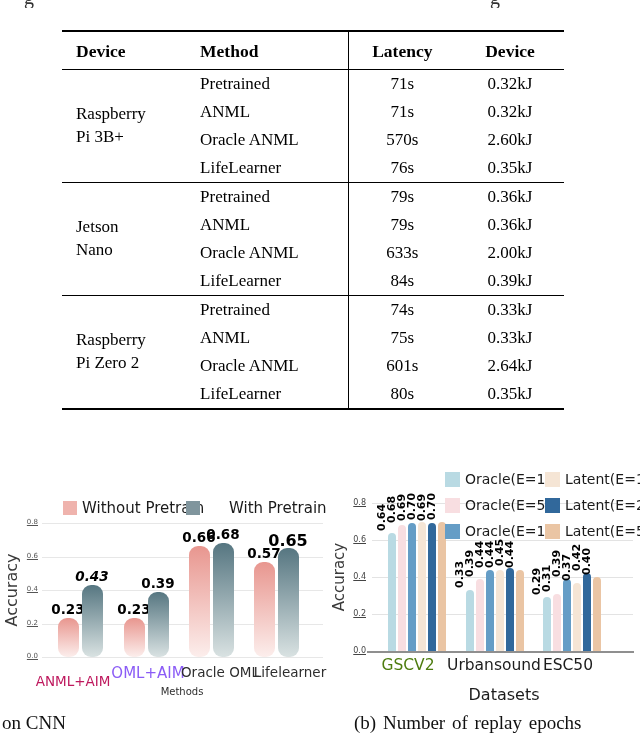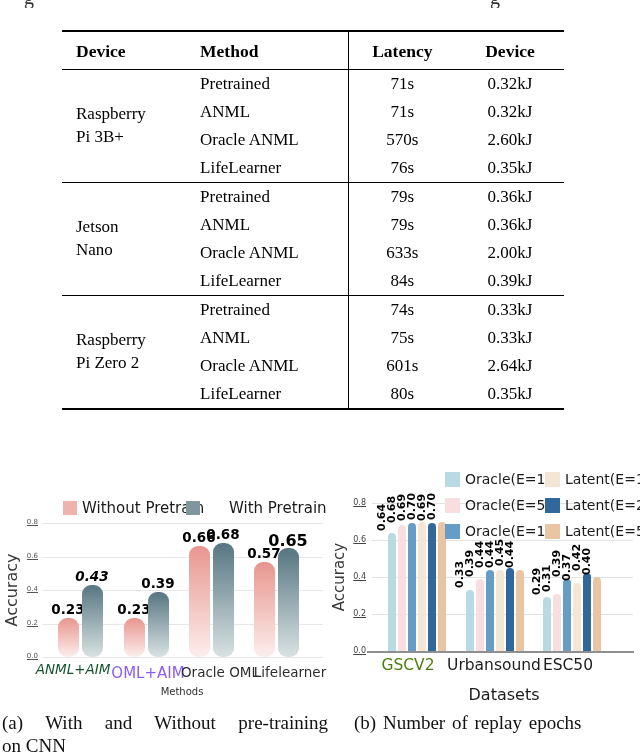--- a/index.html
+++ b/index.html
@@ -149,21 +149,21 @@
     <div class="gridline" style="left: 42px; width: 281px; top: 125px; background: rgb(231, 231, 231);"></div>
     <div class="ytick" style="right: 294px; top: 120.45px; font-size: 7px; width: 30px; color: rgb(85, 85, 85);">0.4</div>
     <div class="gridline" style="left: 42px; width: 281px; top: 91.5px; background: rgb(231, 231, 231);"></div>
     <div class="ytick" style="right: 294px; top: 86.95px; font-size: 7px; width: 30px; color: rgb(85, 85, 85);">0.6</div>
     <div class="gridline" style="left: 42px; width: 281px; top: 58px; background: rgb(231, 231, 231);"></div>
     <div class="ytick" style="right: 294px; top: 53.45px; font-size: 7px; width: 30px; color: rgb(85, 85, 85);">0.8</div>
     <div class="bar" style="left: 57.5px; top: 153.475px; width: 21px; height: 38.525px; border-radius: 9px; background: linear-gradient(rgb(232, 150, 143) 0%, rgb(252, 238, 236) 100%);"></div>
     <div class="vlabel" style="left: 68px; top: 136.475px; transform: translateX(-50%); font-size: 13.5px;">0.23</div>
     <div class="bar" style="left: 81.5px; top: 119.975px; width: 21px; height: 72.025px; border-radius: 9px; background: linear-gradient(rgb(86, 118, 129) 0%, rgb(217, 226, 226) 100%);"></div>
     <div class="vlabel" style="left: 92px; top: 102.975px; transform: translateX(-50%); font-size: 13.5px; font-style: italic;">0.43</div>
-    <div class="xcat" style="left: 73px; top: 196px; font-size: 13.5px; color: #14532d; font-style: italic;">ANML+AIM</div>
+    <div class="xcat" style="left: 73px; top: 208px; font-size: 13.5px; color: #be185d;">ANML+AIM</div>
     <div class="bar" style="left: 123.5px; top: 153.475px; width: 21px; height: 38.525px; border-radius: 9px; background: linear-gradient(rgb(232, 150, 143) 0%, rgb(252, 238, 236) 100%);"></div>
     <div class="vlabel" style="left: 134px; top: 136.475px; transform: translateX(-50%); font-size: 13.5px;">0.23</div>
     <div class="bar" style="left: 147.5px; top: 126.675px; width: 21px; height: 65.325px; border-radius: 9px; background: linear-gradient(rgb(86, 118, 129) 0%, rgb(217, 226, 226) 100%);"></div>
     <div class="vlabel" style="left: 158px; top: 109.675px; transform: translateX(-50%); font-size: 13.5px;">0.39</div>
     <div class="xcat" style="left: 148px; top: 199px; font-size: 15px; color: #8b5cf6;">OML+AIM</div>
     <div class="bar" style="left: 188.5px; top: 81.45px; width: 21px; height: 110.55px; border-radius: 9px; background: linear-gradient(rgb(232, 150, 143) 0%, rgb(252, 238, 236) 100%);"></div>
     <div class="vlabel" style="left: 199px; top: 64.45px; transform: translateX(-50%); font-size: 13.5px;">0.66</div>
     <div class="bar" style="left: 212.5px; top: 78.1px; width: 21px; height: 113.9px; border-radius: 9px; background: linear-gradient(rgb(86, 118, 129) 0%, rgb(217, 226, 226) 100%);"></div>
     <div class="vlabel" style="left: 223px; top: 61.1px; transform: translateX(-50%); font-size: 13.5px;">0.68</div>
     <div class="xcat" style="left: 220px; top: 199px; font-size: 13.5px; color: rgb(46, 46, 46);">Oracle OML</div>
@@ -256,16 +256,15 @@
       <span class="leg-swatch" style="width: 15px; height: 15px; background: rgb(49, 104, 155);"></span>
       <span class="leg-label">Latent(E=2)</span>
     </div>
     <div class="leg-item" style="left: 213px; top: 58px; font-size: 14px;">
       <span class="leg-swatch" style="width: 15px; height: 15px; background: rgb(234, 197, 164);"></span>
       <span class="leg-label">Latent(E=5)</span>
     </div>
   </div>
 
 <div class="cap" id="cap-a">
-  <div class="l1">(a) With and Without pre-training</div>
   <div class="l2">on CNN</div>
 </div>
 <div class="cap" id="cap-b">(b) Number of replay epochs</div>
 
 </body></html>

